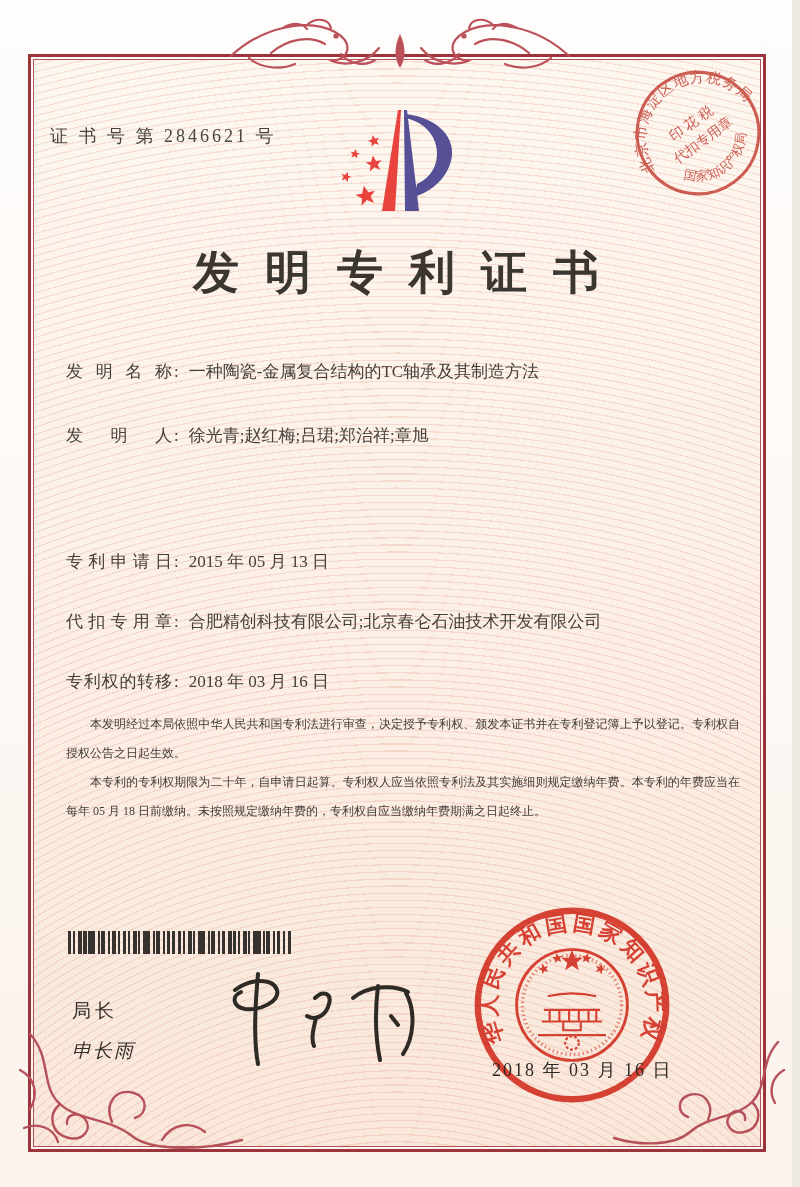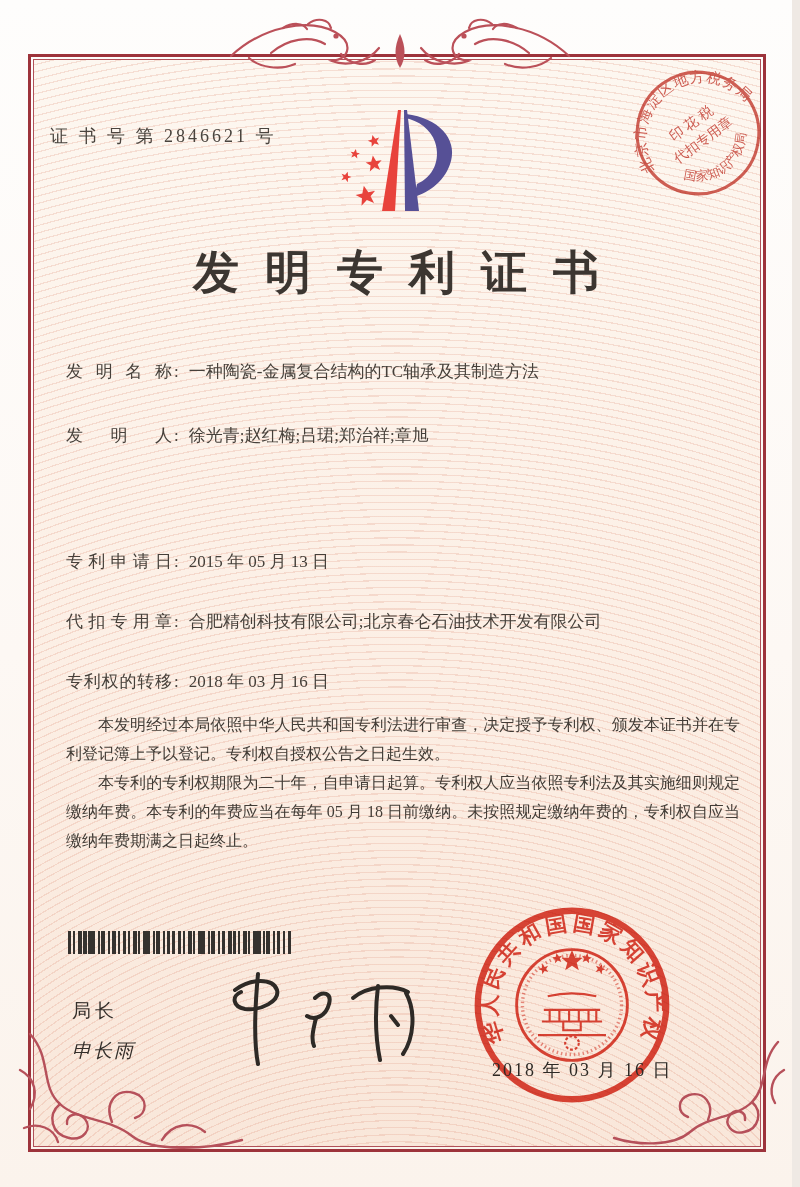--- a/index.html
+++ b/index.html
@@ -17,21 +17,21 @@
       linear-gradient(180deg,#fdf7f0 0%,#fcefe5 55%,#f9e7da 100%);
   }
   .abs{position:absolute;z-index:3;}
   .cert-no{left:50px;top:124px;font-size:18px;letter-spacing:3px;color:#4a443e;}
   .title{left:0;right:0;top:242px;text-align:center;font-size:46px;font-weight:600;
     letter-spacing:26px;text-indent:26px;color:#3c3631;}
   .frow{left:66px;width:676px;font-size:17px;}
   .flabel{display:inline-block;width:106px;text-align:justify;text-align-last:justify;vertical-align:bottom;}
   .fcolon{margin:0 10px 0 2px;}
   .paras{left:66px;top:710px;width:674px;}
-  .paras p{margin:0;font-size:16px;line-height:29px;text-align:justify;text-indent:2em;color:#423c36;}
+  .paras p{margin:0;font-size:12px;line-height:29px;text-align:justify;text-indent:2em;color:#423c36;}
   .barcode{left:68px;top:931px;width:224px;height:23px;
     background:
       repeating-linear-gradient(90deg,#35322f 0 2px,transparent 2px 5px),
       repeating-linear-gradient(90deg,#35322f 0 3px,transparent 3px 11px),
       repeating-linear-gradient(90deg,transparent 0 17px,#35322f 17px 19px,transparent 19px 29px);}
   .sig-title{left:72px;top:998px;font-size:19px;font-family:Liberation Mono, monospace;color:#332e2a;letter-spacing:4px;}
   .sig-name{left:72px;top:1038px;font-size:19px;font-family:"Liberation Sans","DejaVu Sans",sans-serif;color:#332e2a;letter-spacing:2px;font-style:italic;}
   .signature{left:195px;top:966px;width:250px;height:108px;z-index:4;}
   .authority-seal{left:470px;top:903px;width:204px;height:204px;z-index:3;opacity:.93;mix-blend-mode:multiply;}
   .issue-date{left:492px;top:1058px;font-size:18px;letter-spacing:2px;color:#2e2a26;z-index:5;}

